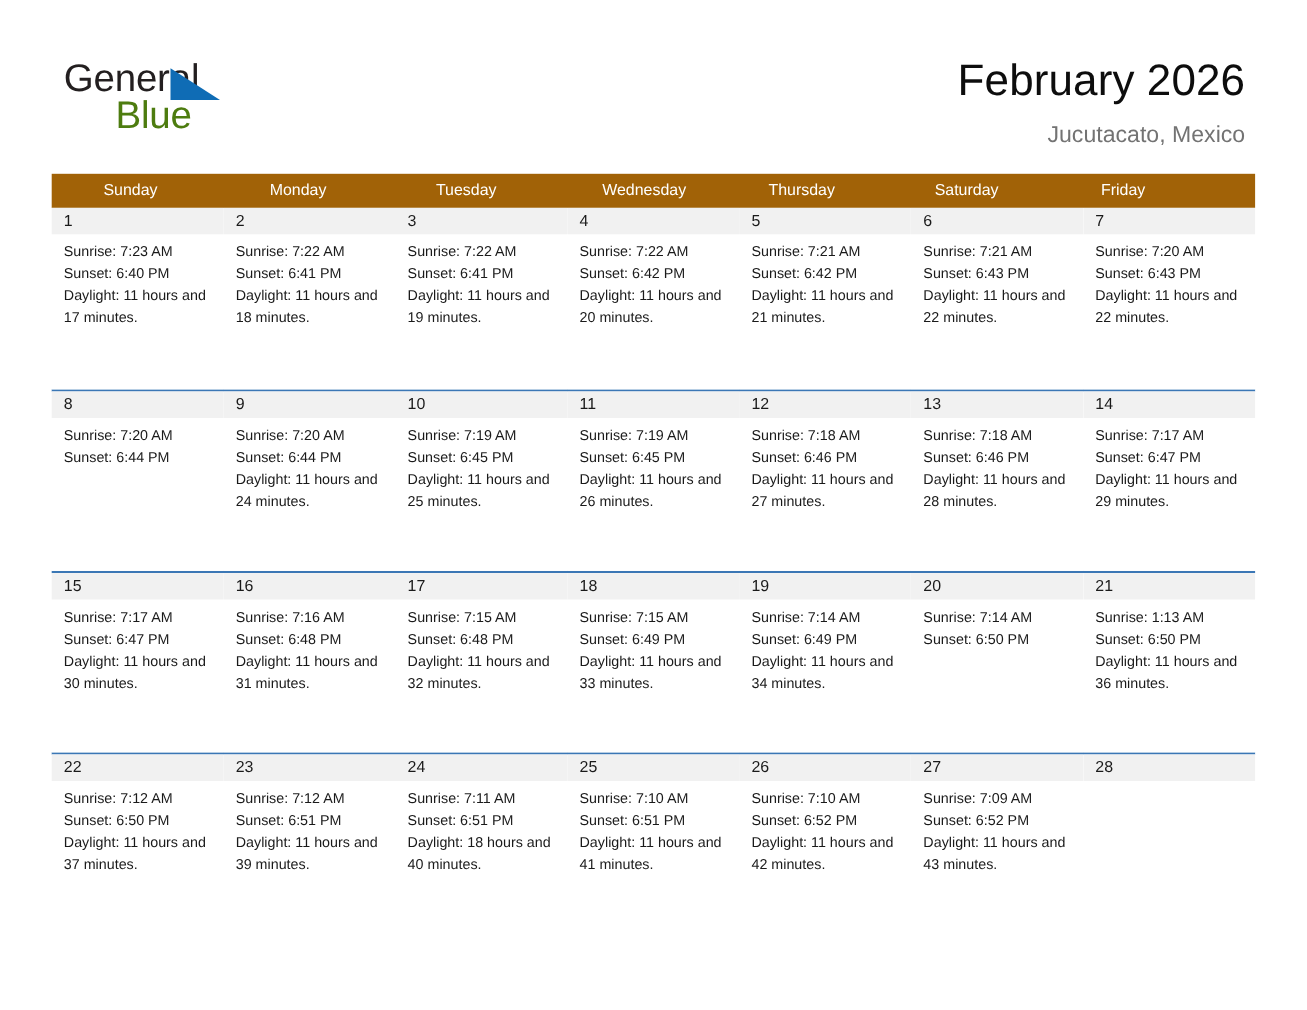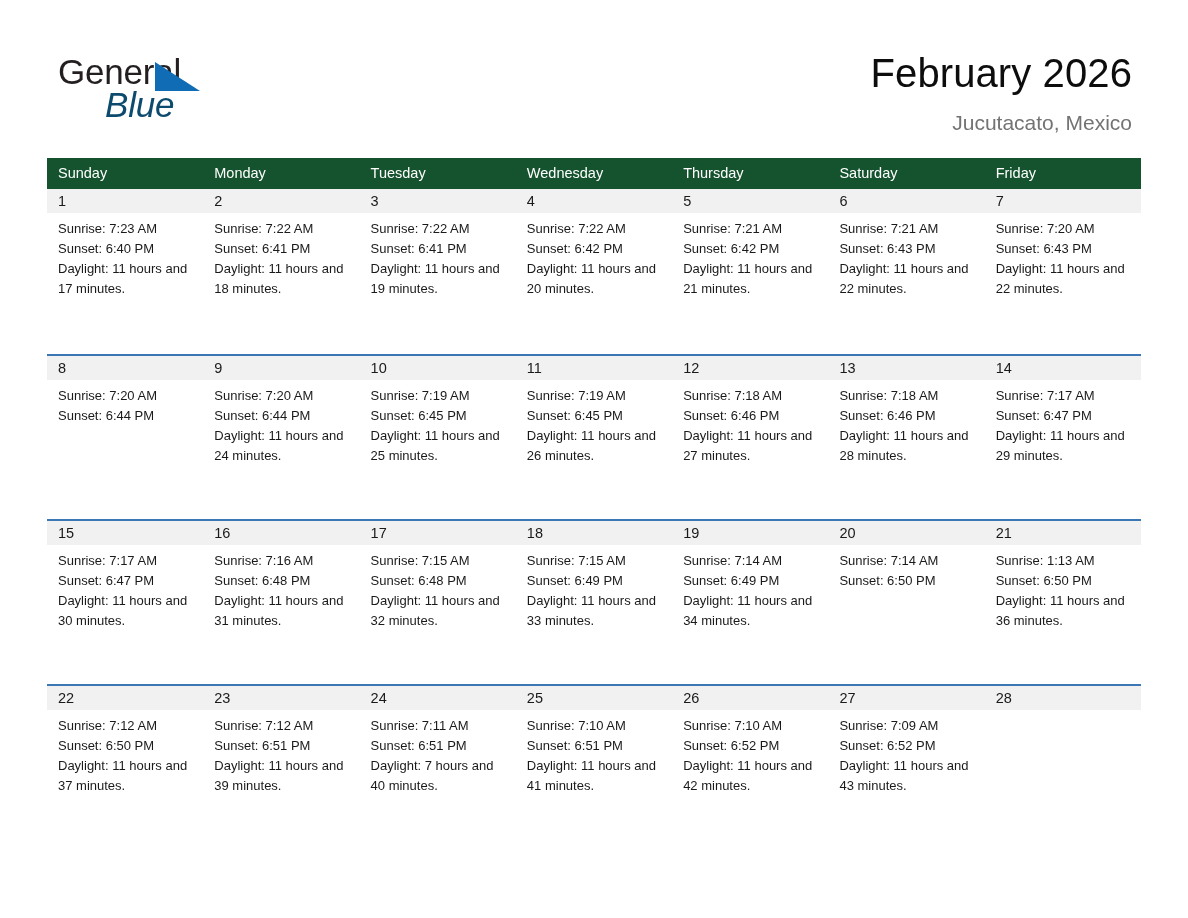--- a/index.html
+++ b/index.html
@@ -46,23 +46,22 @@
     line-height: 40px;
     color: #231f20;
     letter-spacing: -0.2px;
   }
   .logo-blue {
     position: absolute;
     left: 47px;
     top: 33px;
     font-size: 35px;
     line-height: 40px;
-    color: #0c4a6e;
+    color: #4d7c0f;
     letter-spacing: -0.2px;
-    font-style: italic;
   }
   .logo-triangle {
     position: absolute;
     left: 97px;
     top: 10px;
     width: 0;
     height: 0;
     border-left: 45px solid #0f6cb5;
     border-top: 29px solid transparent;
   }
@@ -92,22 +91,23 @@
   
   .calendar {
     position: absolute;
     left: 47px;
     top: 158px;
     width: 1094px;
   }
 
   .dow-header {
     display: flex;
-    background: #14532d;
+    background: #a16207;
     height: 31px;
+    padding-left: 36px;
   }
   .dow-cell {
     flex: 1 1 0;
     color: #ffffff;
     font-size: 14.5px;
     line-height: 31px;
     padding-left: 11px;
     box-sizing: border-box;
     white-space: nowrap;
   }
@@ -374,21 +374,21 @@
           <div>Sunrise: 7:12 AM</div>
           <div>Sunset: 6:51 PM</div>
           <div class="daylight-line">Daylight: 11 hours and 39 minutes.</div>
         </div>
       </div>
       <div class="day-cell">
         <div class="day-number-band">24</div>
         <div class="day-body">
           <div>Sunrise: 7:11 AM</div>
           <div>Sunset: 6:51 PM</div>
-          <div class="daylight-line">Daylight: 7 hours and 40 minutes.</div>
+          <div class="daylight-line">Daylight: 18 hours and 40 minutes.</div>
         </div>
       </div>
       <div class="day-cell">
         <div class="day-number-band">25</div>
         <div class="day-body">
           <div>Sunrise: 7:10 AM</div>
           <div>Sunset: 6:51 PM</div>
           <div class="daylight-line">Daylight: 11 hours and 41 minutes.</div>
         </div>
       </div>

